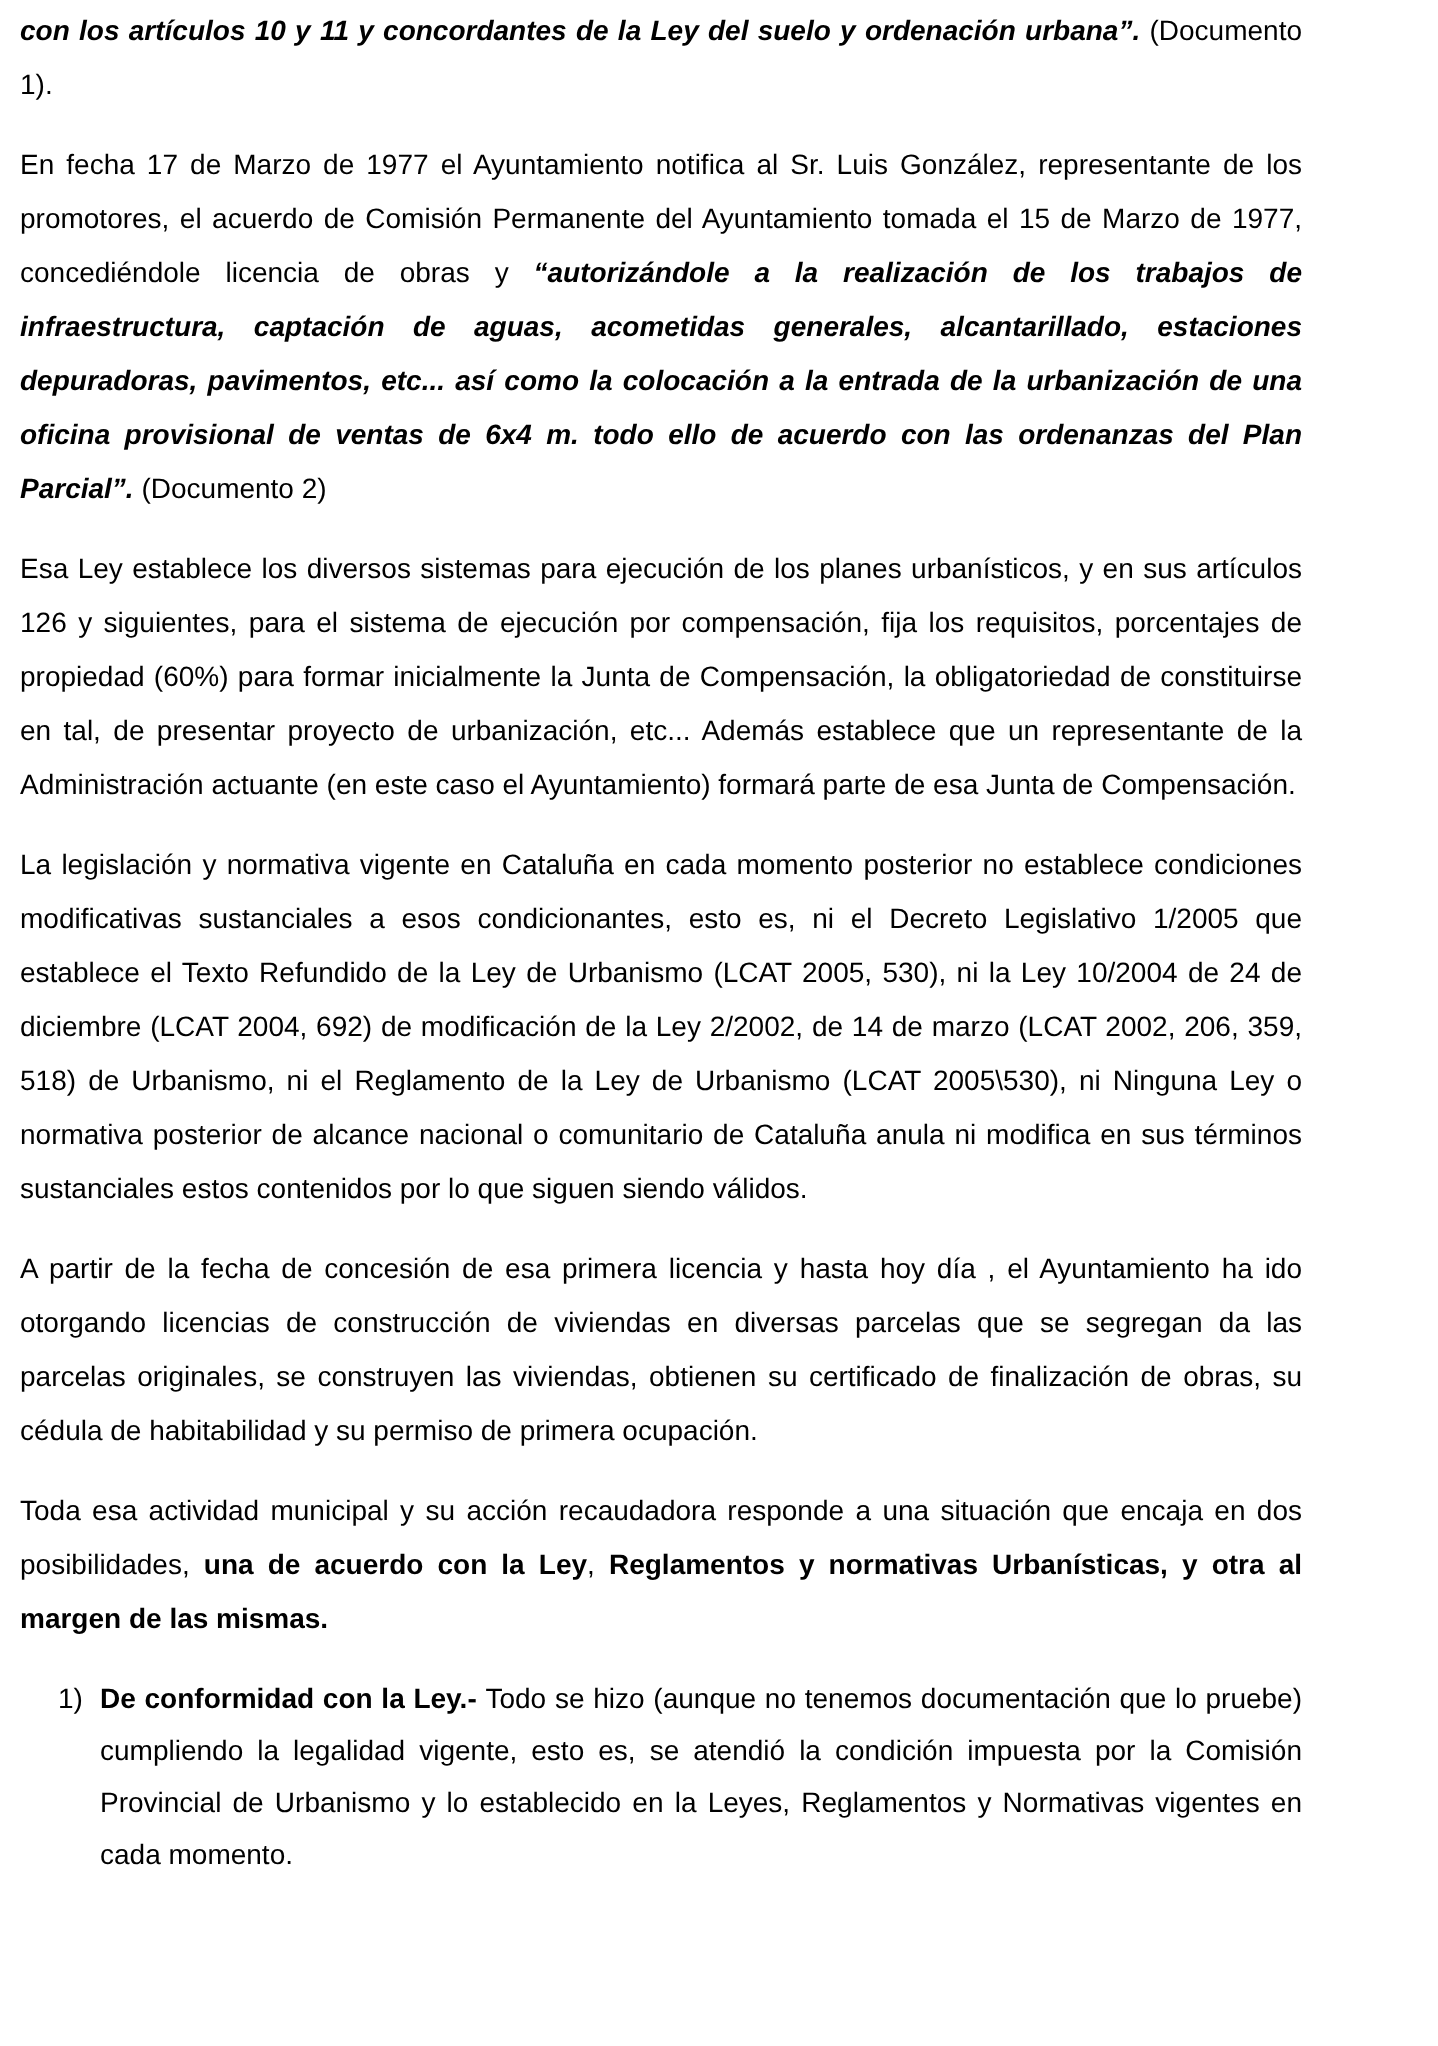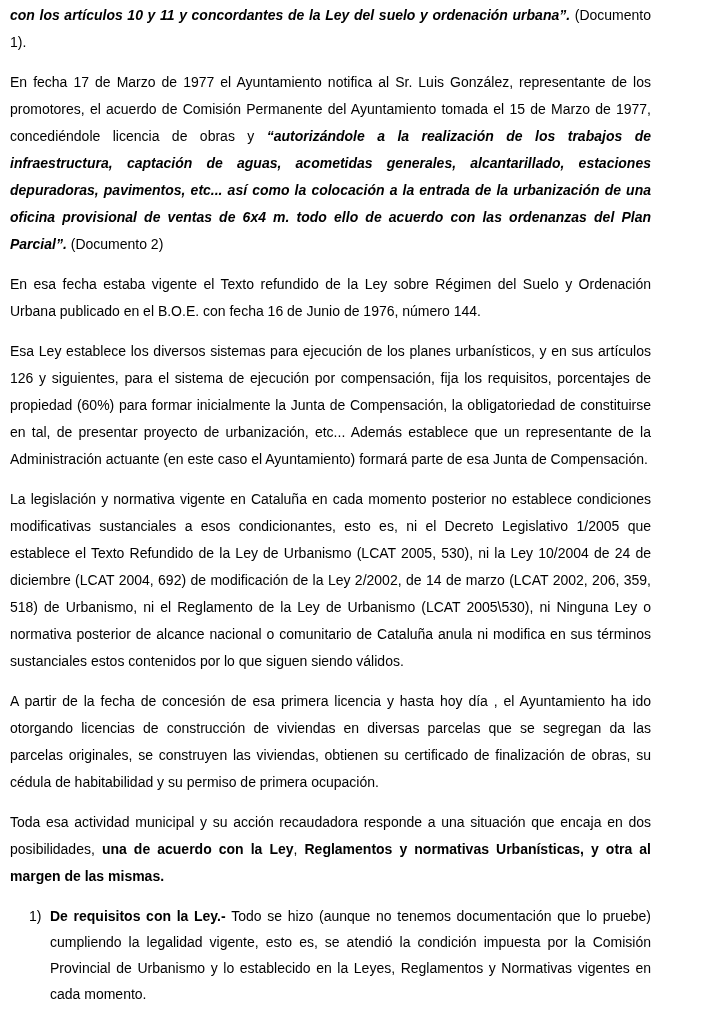--- a/index.html
+++ b/index.html
@@ -44,23 +44,22 @@
     text-align: justify;
   }
 </style>
 </head>
 <body>
 
 <div id="doc-page">
   <div id="doc-body">
       <p class="para"><span class="run-bold-italic">con los artículos 10 y 11 y concordantes de la Ley del suelo y ordenación urbana”.</span><span class="run"> (Documento 1).</span></p>
       <p class="para"><span class="run">En fecha 17 de Marzo de 1977 el Ayuntamiento notifica al Sr. Luis González, representante de los promotores, el acuerdo de Comisión Permanente del Ayuntamiento tomada el 15 de Marzo de 1977, concediéndole licencia de obras y </span><span class="run-bold-italic">“autorizándole a la realización de los trabajos de infraestructura, captación de aguas, acometidas generales, alcantarillado, estaciones depuradoras, pavimentos, etc... así como la colocación a la entrada de la urbanización de una oficina provisional de ventas de 6x4 m. todo ello de acuerdo con las ordenanzas del Plan Parcial”.</span><span class="run"> (Documento 2)</span></p>
-      <p class="para"><span class="run">En esa fecha estaba vigente el Texto refundido de la Ley sobre Régimen del Suelo y Ordenación Urbana publicado en el B.O.E. con fecha 16 de Junio de 1976, número 144.</span></p>
       <p class="para"><span class="run">Esa Ley establece los diversos sistemas para ejecución de los planes urbanísticos, y en sus artículos 126 y siguientes, para el sistema de ejecución por compensación, fija los requisitos, porcentajes de propiedad (60%) para formar inicialmente la Junta de Compensación, la obligatoriedad de constituirse en tal, de presentar proyecto de urbanización, etc... Además establece que un representante de la Administración actuante (en este caso el Ayuntamiento) formará parte de esa Junta de Compensación.</span></p>
       <p class="para"><span class="run">La legislación y normativa vigente en Cataluña en cada momento posterior no establece condiciones modificativas sustanciales a esos condicionantes, esto es, ni el Decreto Legislativo 1/2005 que establece el Texto Refundido de la Ley de Urbanismo (LCAT 2005, 530), ni la Ley 10/2004 de 24 de diciembre (LCAT 2004, 692) de modificación de la Ley 2/2002, de 14 de marzo (LCAT 2002, 206, 359, 518) de Urbanismo, ni el Reglamento de la Ley de Urbanismo (LCAT 2005\530), ni Ninguna Ley o normativa posterior de alcance nacional o comunitario de Cataluña anula ni modifica en sus términos sustanciales estos contenidos por lo que siguen siendo válidos.</span></p>
       <p class="para"><span class="run">A partir de la fecha de concesión de esa primera licencia y hasta hoy día , el Ayuntamiento ha ido otorgando licencias de construcción de viviendas en diversas parcelas que se segregan da las parcelas originales, se construyen las viviendas, obtienen su certificado de finalización de obras, su cédula de habitabilidad y su permiso de primera ocupación.</span></p>
       <p class="para"><span class="run">Toda esa actividad municipal y su acción recaudadora responde a una situación que encaja en dos posibilidades, </span><span class="run-bold">una de acuerdo con la Ley</span><span class="run">, </span><span class="run-bold">Reglamentos y normativas Urbanísticas, y otra al margen de las mismas.</span></p>
       <div class="list-item">
         <span class="list-marker">1)</span>
-        <span class="list-content"><span class="run-bold">De requisitos con la Ley.- </span><span class="run">Todo se hizo (aunque no tenemos documentación que lo pruebe) cumpliendo la legalidad vigente, esto es, se atendió la condición impuesta por la Comisión Provincial de Urbanismo y lo establecido en la Leyes, Reglamentos y Normativas vigentes en cada momento.</span></span>
+        <span class="list-content"><span class="run-bold">De conformidad con la Ley.- </span><span class="run">Todo se hizo (aunque no tenemos documentación que lo pruebe) cumpliendo la legalidad vigente, esto es, se atendió la condición impuesta por la Comisión Provincial de Urbanismo y lo establecido en la Leyes, Reglamentos y Normativas vigentes en cada momento.</span></span>
       </div>
     </div>
 </div>
 
 </body></html>

